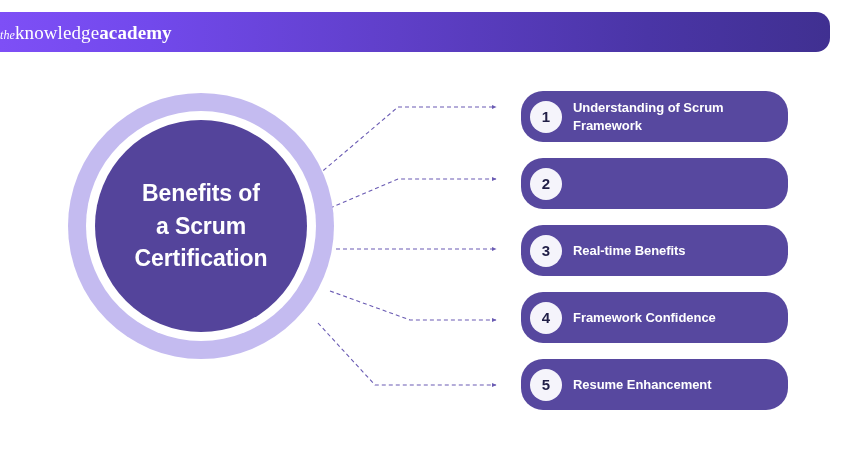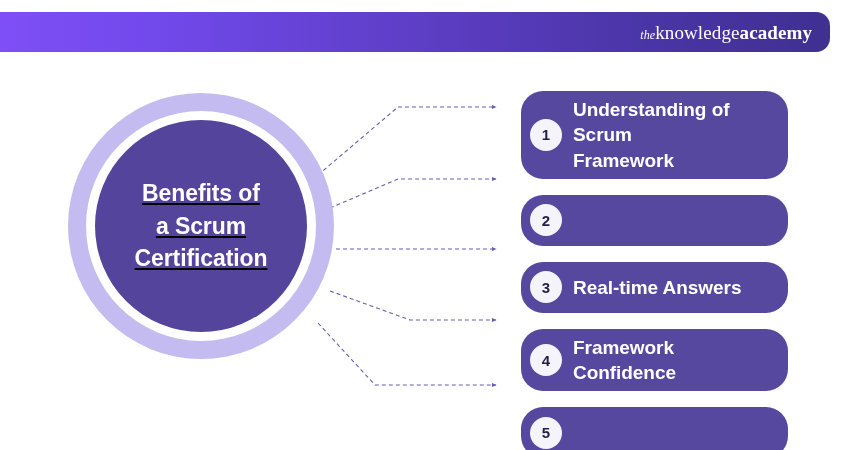--- a/index.html
+++ b/index.html
@@ -22,21 +22,20 @@
     left: 0;
     top: 12px;
     width: 830px;
     height: 40px;
     background: linear-gradient(90deg, #7e4ff6 0%, #7249ec 18%, #5f3fc8 48%, #4a35a6 78%, #403091 100%);
     border-top-right-radius: 14px;
     border-bottom-right-radius: 14px;
     box-sizing: border-box;
     display: flex;
     align-items: center;
-    justify-content: flex-end;
     padding-right: 18px;
   }
   .brand-logo {
     font-family: "Liberation Serif", serif;
     color: #ffffff;
     font-size: 19px;
     letter-spacing: 0.1px;
     white-space: nowrap;
     line-height: 1;
   }
@@ -79,21 +78,20 @@
     position: absolute;
     left: 27px;
     top: 27px;
     width: 212px;
     height: 212px;
     border-radius: 50%;
     background: #54449b;
     display: flex;
     align-items: center;
     justify-content: center;
-    text-decoration: underline;
   }
   .hub-title {
     color: #ffffff;
     font-size: 23px;
     font-weight: 700;
     line-height: 1.42;
     text-align: center;
     letter-spacing: -0.1px;
     white-space: pre-line;
   }
@@ -139,21 +137,21 @@
     color: #211f47;
     font-size: 15px;
     font-weight: 700;
     display: flex;
     align-items: center;
     justify-content: center;
     margin-right: 11px;
   }
   .item-label {
     color: #ffffff;
-    font-size: 19px;
+    font-size: 13px;
     font-weight: 700;
     line-height: 1.33;
     white-space: pre-line;
     letter-spacing: -0.05px;
   }
 </style>
 </head>
 <body>
 
 <div class="header-bar">
@@ -194,25 +192,26 @@
     <div class="item-label">Understanding of Scrum
 Framework</div>
   </div>
 
   <div class="item-pill">
     <div class="item-badge">2</div>
   </div>
 
   <div class="item-pill">
     <div class="item-badge">3</div>
-    <div class="item-label">Real-time Answers</div>
+    <div class="item-label">Real-time Benefits</div>
   </div>
 
   <div class="item-pill">
     <div class="item-badge">4</div>
     <div class="item-label">Framework Confidence</div>
   </div>
 
   <div class="item-pill">
     <div class="item-badge">5</div>
+    <div class="item-label">Resume Enhancement</div>
   </div>
 
 </div>
 
 </body></html>

